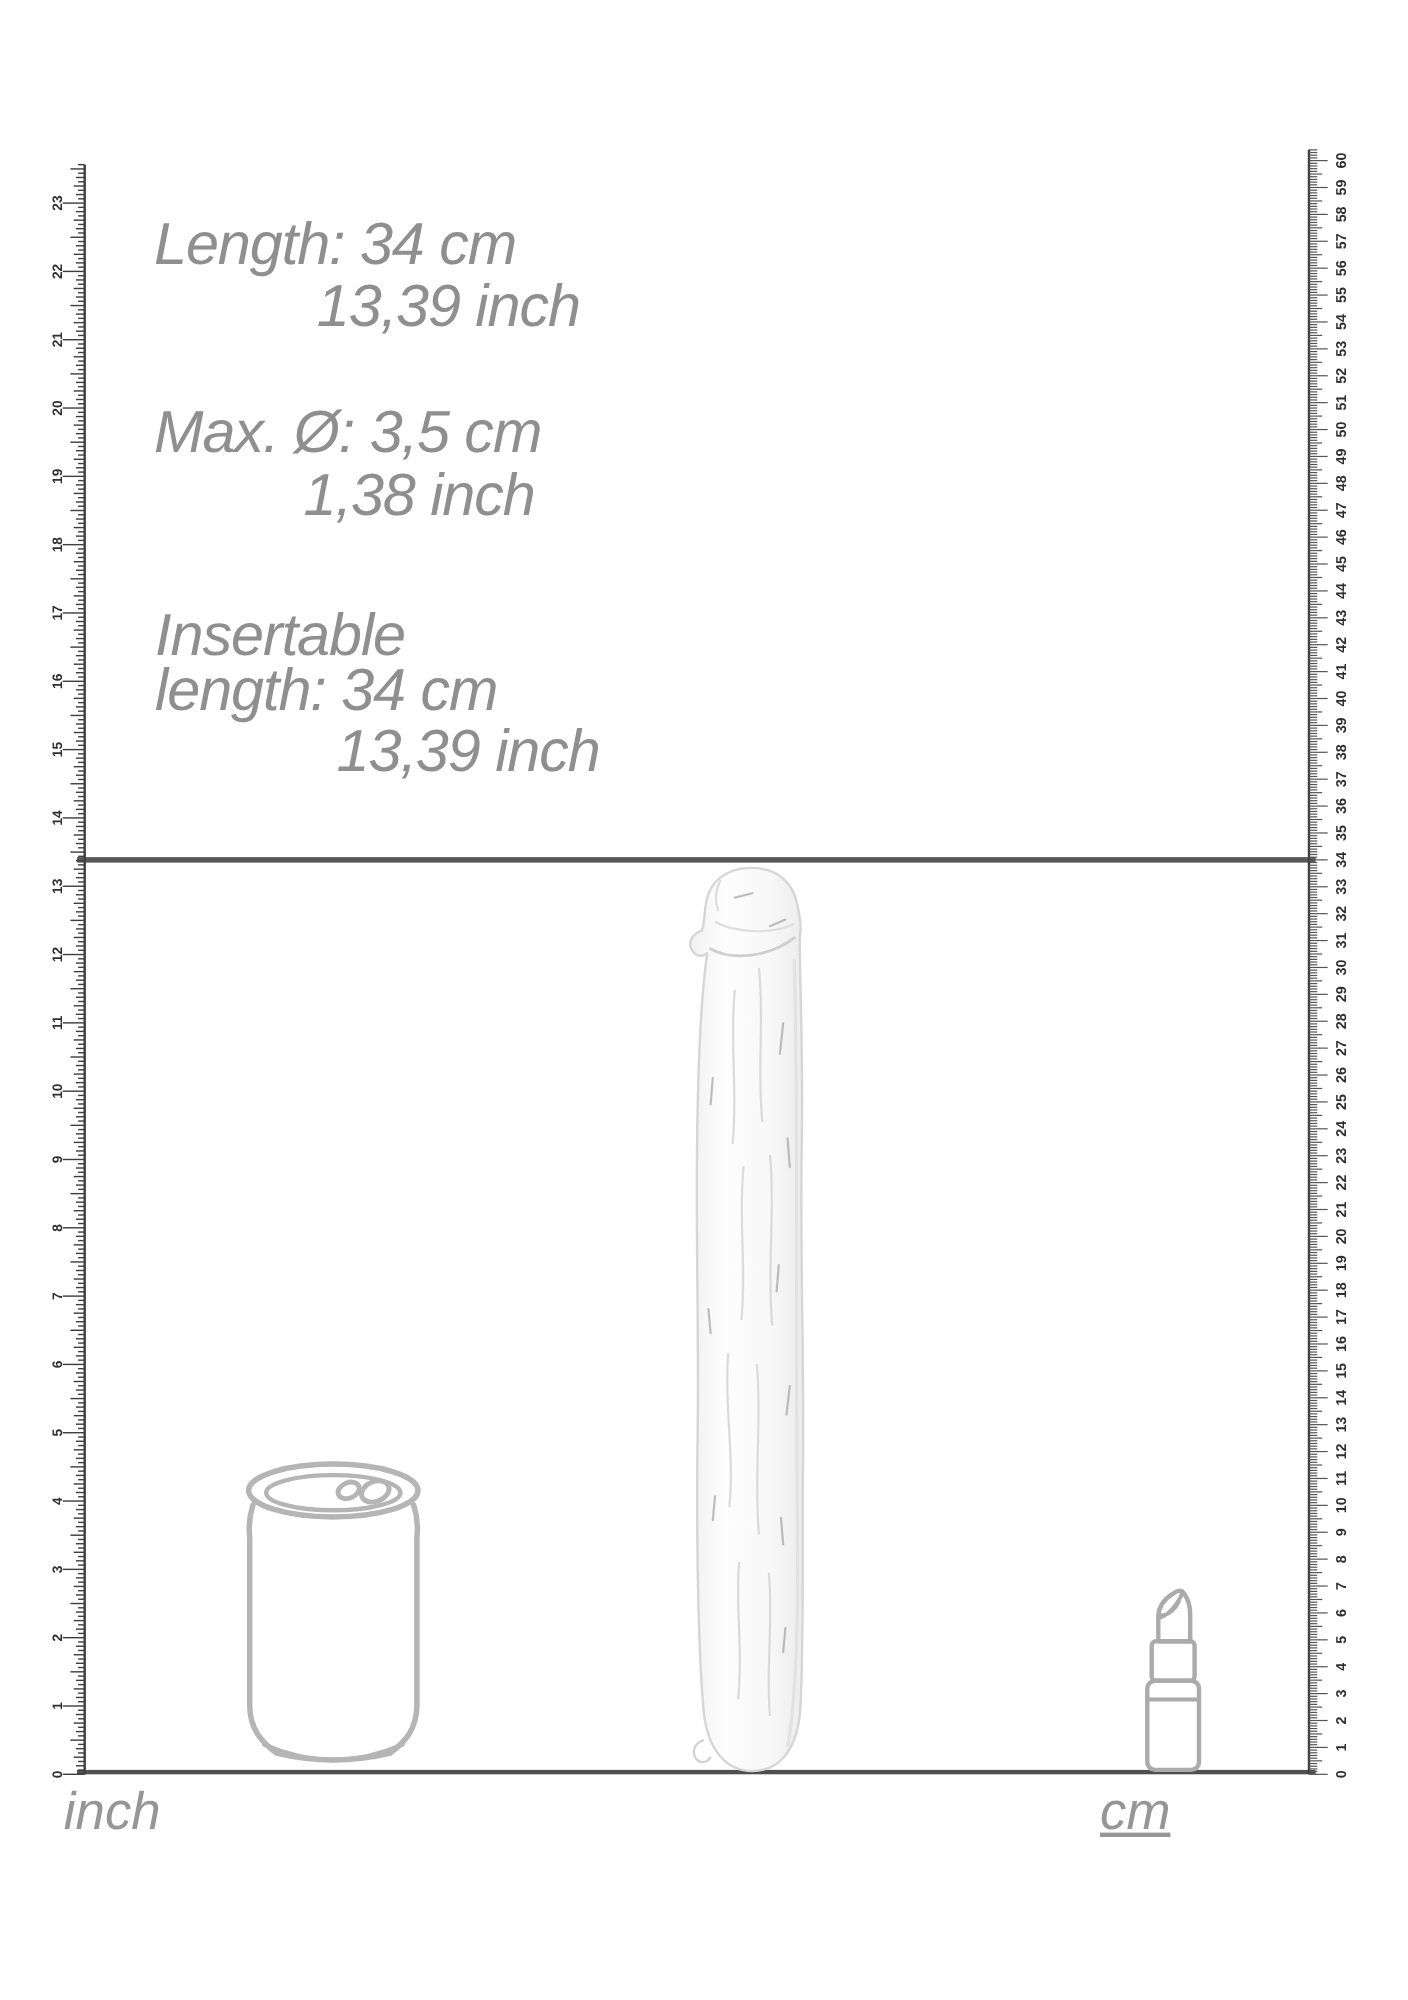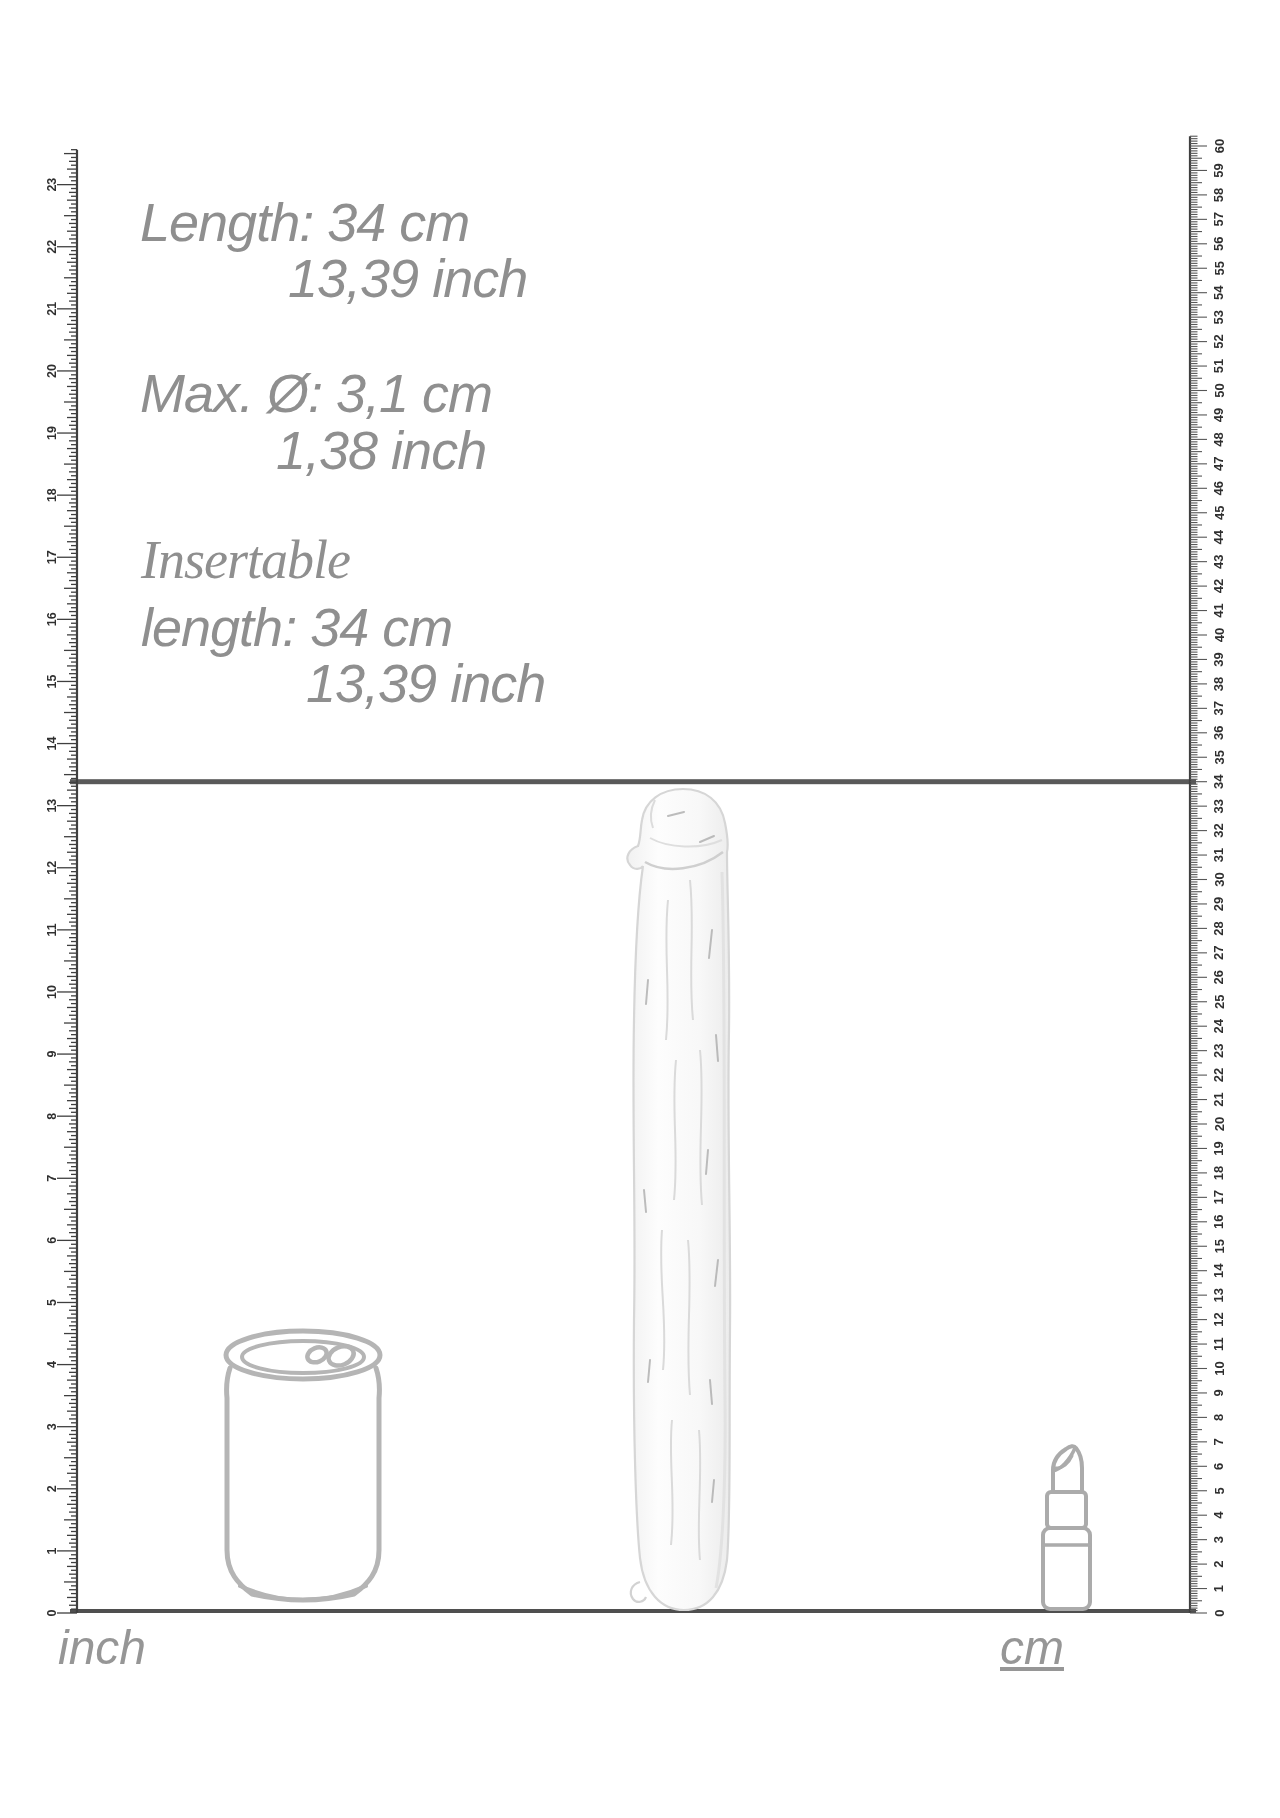--- a/index.html
+++ b/index.html
@@ -1206,21 +1206,21 @@
     <path stroke-width="3" d="M 1056,1468 C 1062,1469 1069,1463 1072,1456"></path>
     <rect x="1047" y="1492" width="39" height="36" rx="4" stroke-width="4"></rect>
     <rect x="1043" y="1528" width="47" height="81" rx="7" stroke-width="4"></rect>
     <line x1="1043" y1="1545" x2="1090" y2="1545" stroke-width="3.5"></line>
   </g>
 </svg>
 
 <div>
   <div class="spec-line" style="left:140px;top:195px;">Length: 34 cm</div>
   <div class="spec-line" style="left:288px;top:251px;">13,39 inch</div>
-  <div class="spec-line" style="left:140px;top:366px;">Max. Ø: 3,1 cm</div>
+  <div class="spec-line" style="left:140px;top:366px;">Max. Ø: 3,5 cm</div>
   <div class="spec-line" style="left:276px;top:423px;">1,38 inch</div>
-  <div class="spec-line" style="left:141px;top:533px;font-family:Liberation Serif, serif;">Insertable</div>
+  <div class="spec-line" style="left:141px;top:550px;">Insertable</div>
   <div class="spec-line" style="left:141px;top:600px;">length: 34 cm</div>
   <div class="spec-line" style="left:306px;top:656px;">13,39 inch</div>
 </div>
 
 <div class="unit-label" style="left:58px;top:1624px;font-style:italic;">inch</div>
 <div class="unit-label" style="left:1000px;top:1624px;text-decoration:underline;">cm</div>
 
 </body></html>

